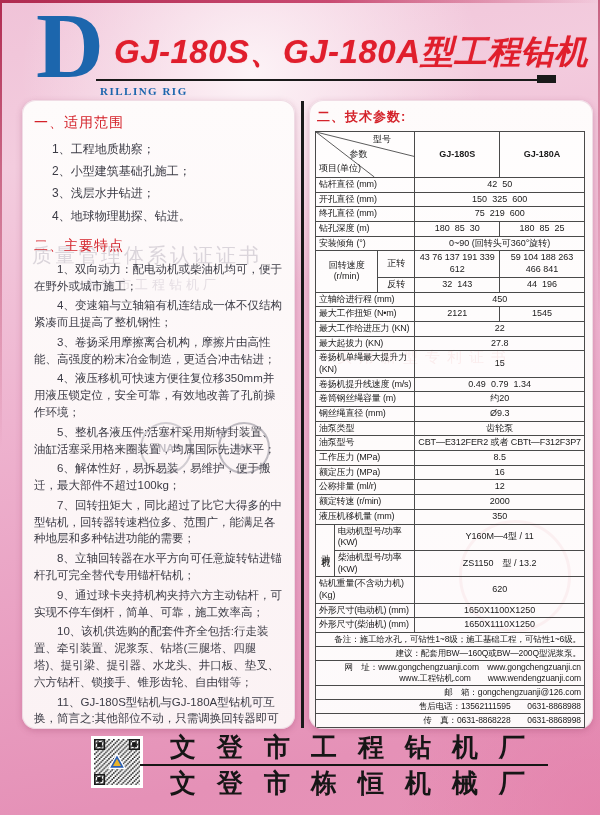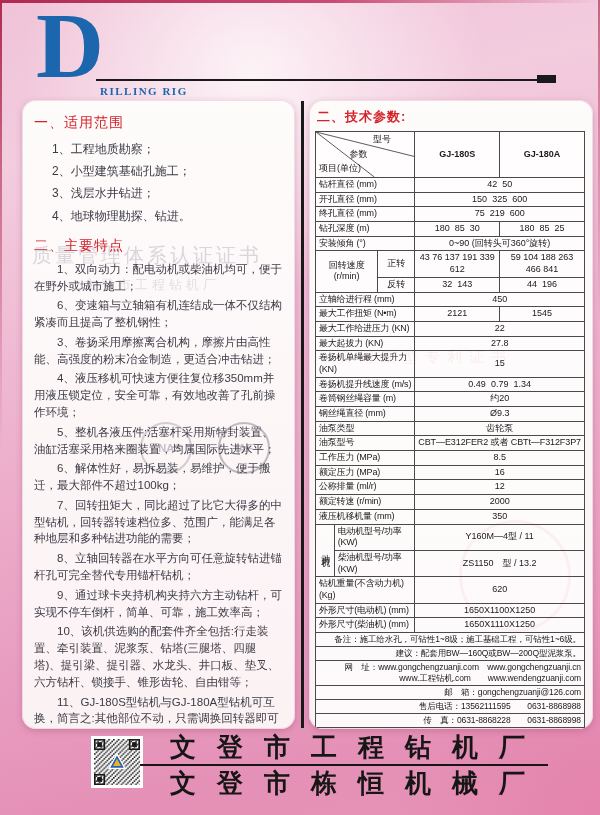--- a/index.html
+++ b/index.html
@@ -92,20 +92,21 @@
 <body>
 
 <div class="page">
   <div class="edge-top"></div>
   <div class="edge-left"></div>
   <div class="edge-right"></div>
 
   <div class="header">
     <div class="logo-d">D</div>
     <div class="logo-sub">RILLING RIG</div>
+    <h1 class="title">GJ-180S、GJ-180A型工程钻机</h1>
     <div class="title-underline"></div>
     <div class="underline-endcap"></div>
   </div>
 
   <div class="panels">
 
     <div class="panel left">
       <div class="wm wm1">质量管理体系认证证书</div>
       <div class="wm wm2">文登市工程钻机厂</div>
       <div class="seal cnas">CNAS</div>
@@ -114,21 +115,21 @@
       <h2 class="red-heading">一、适用范围</h2>
       <ol class="scope-list">
         <li>1、工程地质勘察；</li>
         <li>2、小型建筑基础孔施工；</li>
         <li>3、浅层水井钻进；</li>
         <li>4、地球物理勘探、钻进。</li>
       </ol>
 
       <h2 class="red-heading">二、主要特点</h2>
       <p class="feat">1、双向动力：配电动机或柴油机均可，便于在野外或城市施工；</p>
-      <p class="feat">6、变速箱与立轴箱有机连结成一体不仅结构紧凑而且提高了整机钢性；</p>
+      <p class="feat">4、变速箱与立轴箱有机连结成一体不仅结构紧凑而且提高了整机钢性；</p>
       <p class="feat">3、卷扬采用摩擦离合机构，摩擦片由高性能、高强度的粉末冶金制造，更适合冲击钻进；</p>
       <p class="feat">4、液压移机可快速方便往复位移350mm并用液压锁定位，安全可靠，有效地改善了孔前操作环境；</p>
       <p class="feat">5、整机各液压件:活塞杆采用斯特封装置、油缸活塞采用格来圈装置，均属国际先进水平；</p>
       <p class="feat">6、解体性好，易拆易装，易维护，便于搬迁，最大部件不超过100kg；</p>
       <p class="feat">7、回转扭矩大，同比超过了比它大得多的中型钻机，回转器转速档位多、范围广，能满足各种地层和多种钻进功能的需要；</p>
       <p class="feat">8、立轴回转器在水平方向可任意旋转钻进锚杆孔可完全替代专用锚杆钻机；</p>
       <p class="feat">9、通过球卡夹持机构夹持六方主动钻杆，可实现不停车倒杆，简单、可靠，施工效率高；</p>
       <p class="feat">10、该机供选购的配套件齐全包括:行走装置、牵引装置、泥浆泵、钻塔(三腿塔、四腿塔)、提引梁、提引器、水龙头、井口板、垫叉、六方钻杆、锁接手、锥形齿轮、自由钳等；</p>
       <p class="feat">11、GJ-180S型钻机与GJ-180A型钻机可互换，简言之:其他部位不动，只需调换回转器即可互换，实现一机多用，使用范围更广，其它还可以进行金刚石岩芯钻进。</p>
     </div>

